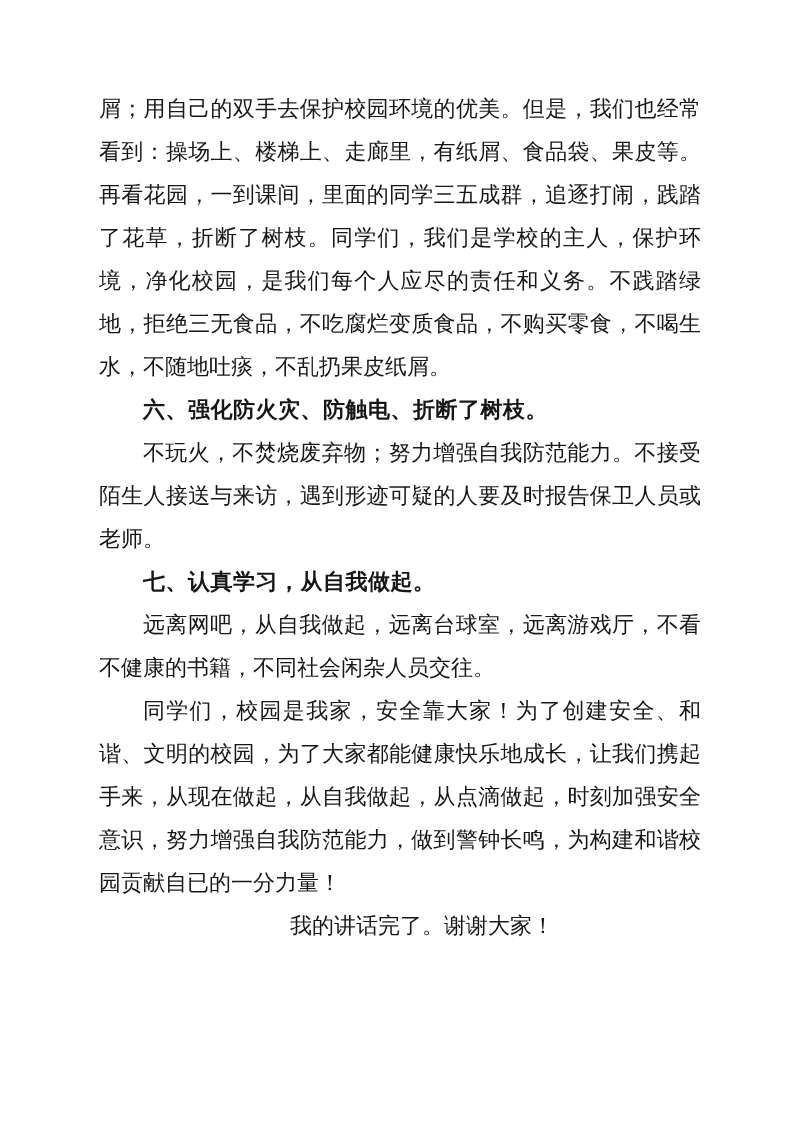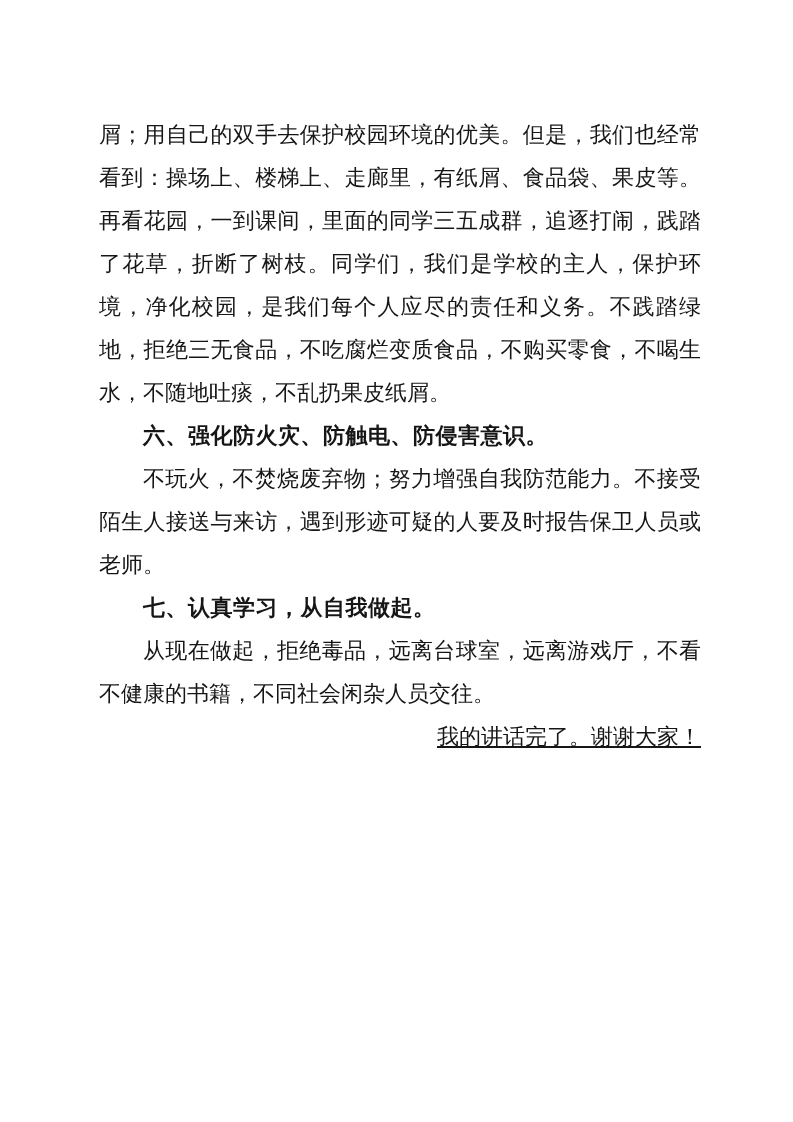--- a/index.html
+++ b/index.html
@@ -6,21 +6,21 @@
     margin: 0;
     padding: 0;
     background: #ffffff;
   }
   .page {
     position: relative;
     width: 793px;
     height: 1122px;
     background: #ffffff;
     box-sizing: border-box;
-    padding: 113px 92px 0 99px;
+    padding: 87px 92px 0 99px;
     overflow: hidden;
   }
   .content {
     width: 602px;
     font-family: "Liberation Serif", "DejaVu Serif", serif;
     font-size: 22px;
     line-height: 43px;
     color: #161616;
   }
   .content p {
@@ -34,29 +34,29 @@
   }
   .block.paragraph-continuation {
     text-indent: 0;
   }
   .block.heading {
     font-weight: 700;
     font-family: "Liberation Sans", "DejaVu Sans", sans-serif;
     letter-spacing: 0.5px;
   }
   .block.last {
-    text-align: right;
-    text-decoration: underline;
+    text-align: center;
   }
 </style>
 </head>
 <body>
 
 <div class="page">
   <div class="content">
       <p class="block paragraph-continuation">屑；用自己的双手去保护校园环境的优美。但是，我们也经常看到：操场上、楼梯上、走廊里，有纸屑、食品袋、果皮等。再看花园，一到课间，里面的同学三五成群，追逐打闹，践踏了花草，折断了树枝。同学们，我们是学校的主人，保护环境，净化校园，是我们每个人应尽的责任和义务。不践踏绿地，拒绝三无食品，不吃腐烂变质食品，不购买零食，不喝生水，不随地吐痰，不乱扔果皮纸屑。</p>
-      <p class="block heading">六、强化防火灾、防触电、防侵害意识。</p>
+      <p class="block heading">六、强化防火灾、防触电、折断了树枝。</p>
       <p class="block paragraph">不玩火，不焚烧废弃物；努力增强自我防范能力。不接受陌生人接送与来访，遇到形迹可疑的人要及时报告保卫人员或老师。</p>
       <p class="block heading">七、认真学习，从自我做起。</p>
-      <p class="block paragraph">从现在做起，拒绝毒品，远离台球室，远离游戏厅，不看不健康的书籍，不同社会闲杂人员交往。</p>
+      <p class="block paragraph">远离网吧，从自我做起，远离台球室，远离游戏厅，不看不健康的书籍，不同社会闲杂人员交往。</p>
+      <p class="block paragraph">同学们，校园是我家，安全靠大家！为了创建安全、和谐、文明的校园，为了大家都能健康快乐地成长，让我们携起手来，从现在做起，从自我做起，从点滴做起，时刻加强安全意识，努力增强自我防范能力，做到警钟长鸣，为构建和谐校园贡献自已的一分力量！</p>
       <p class="block paragraph last">我的讲话完了。谢谢大家！</p>
     </div>
 </div>
 
 </body></html>

